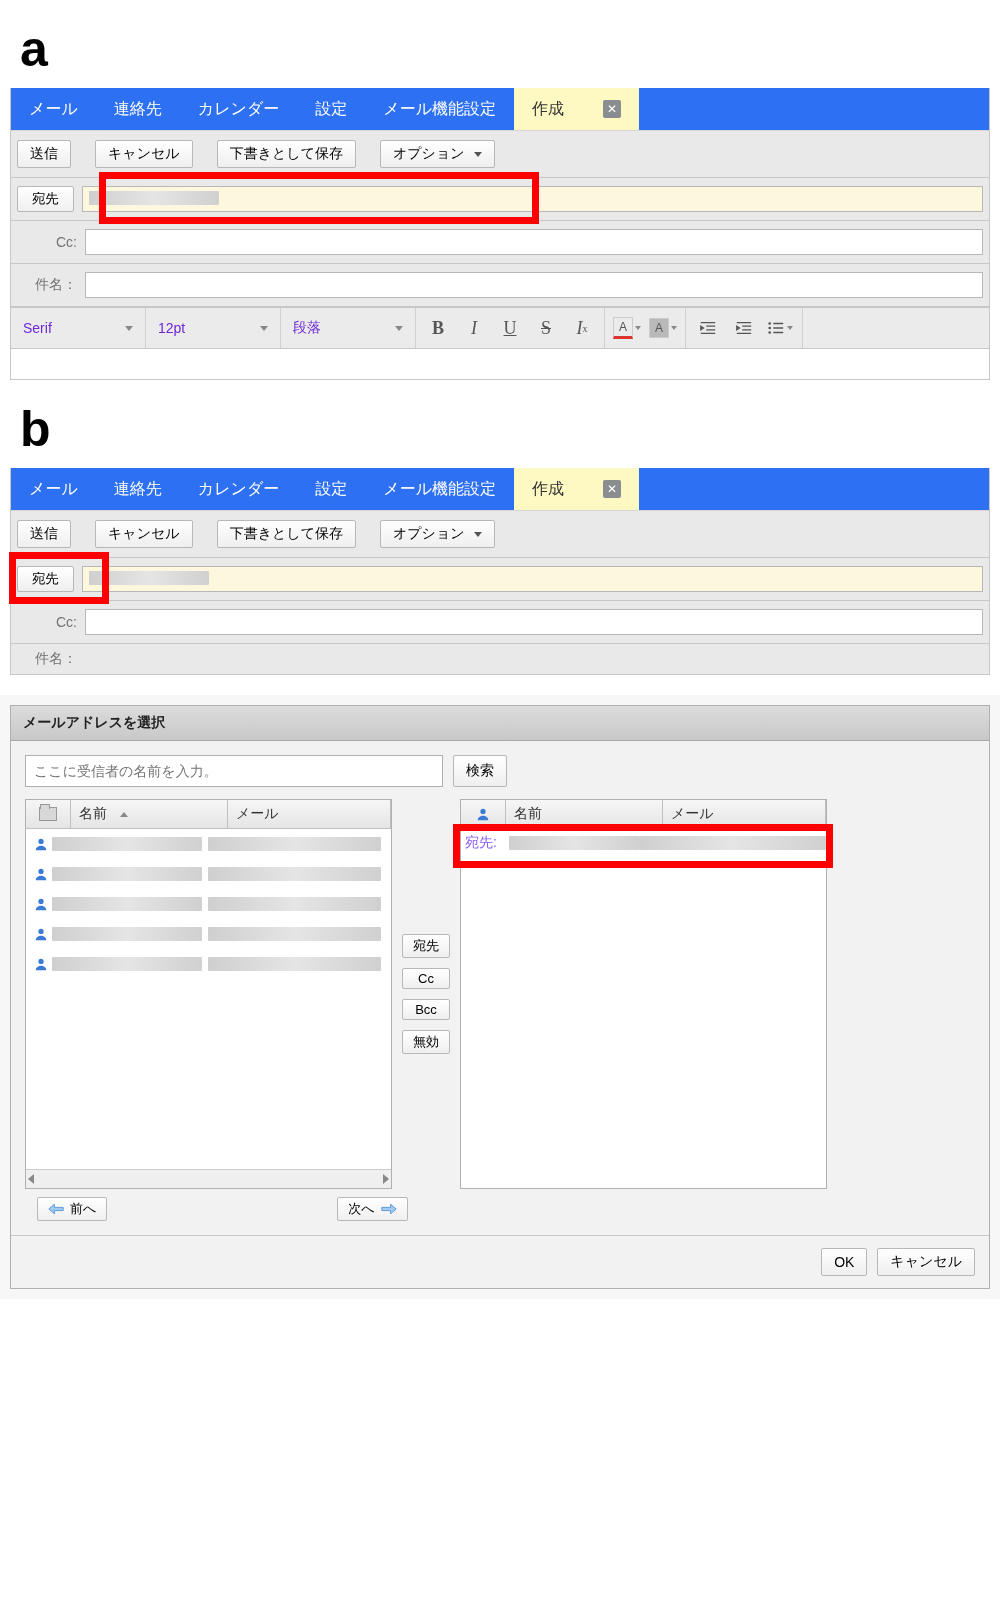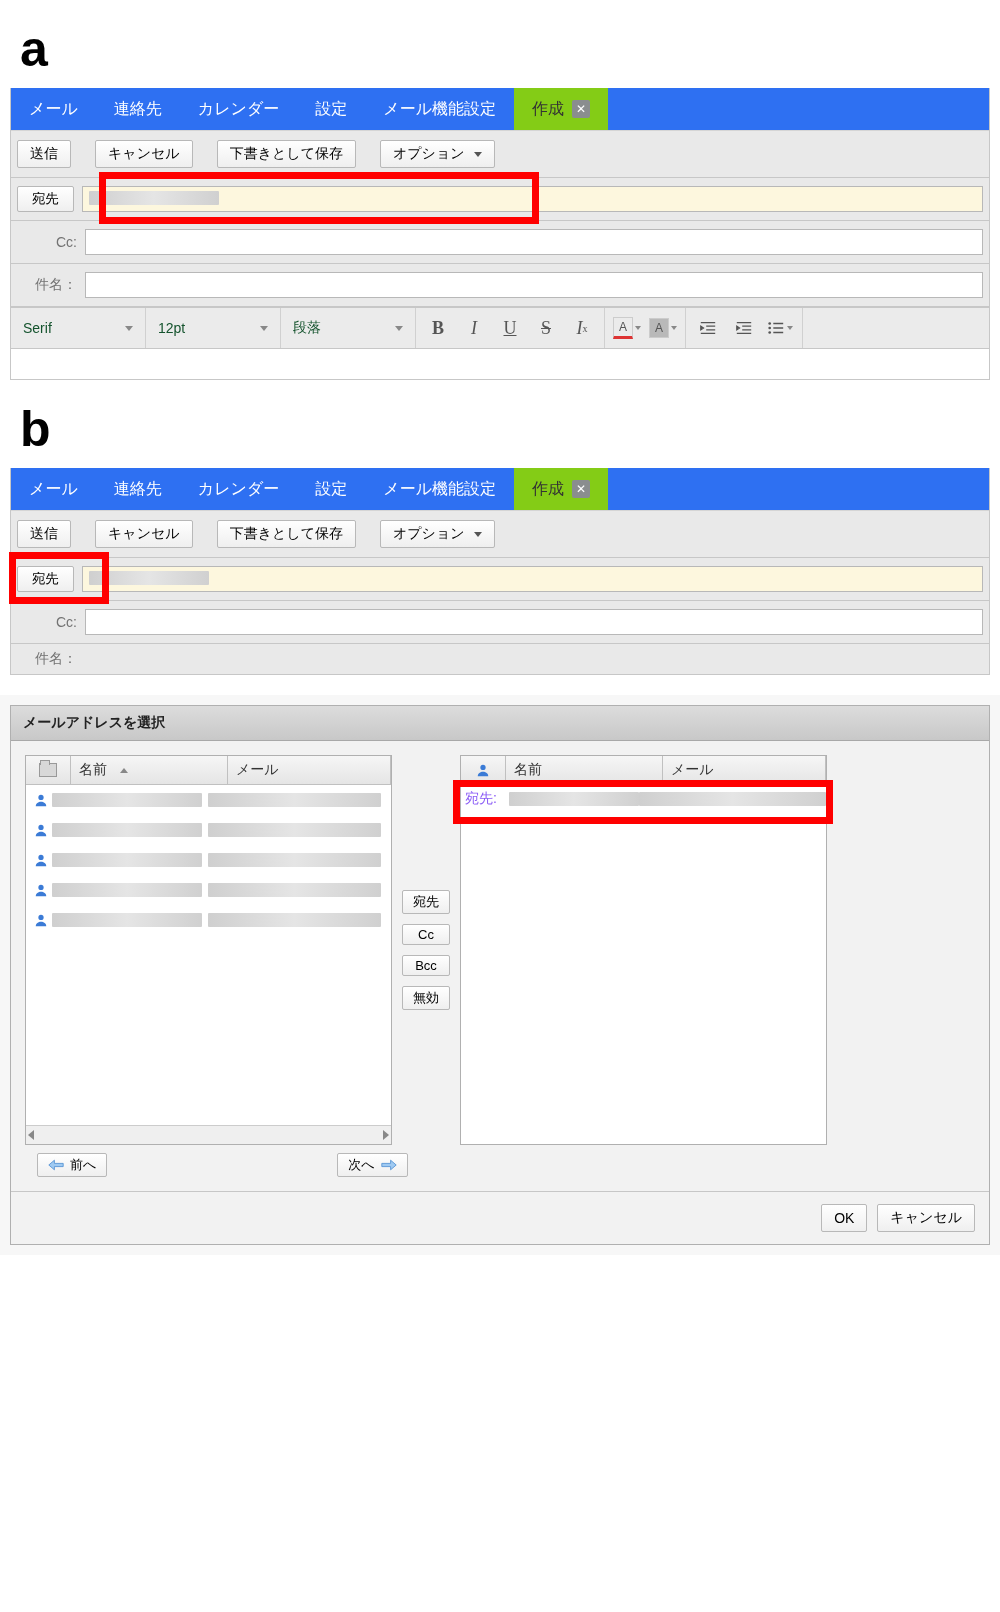--- a/index.html
+++ b/index.html
@@ -2,33 +2,33 @@
 <html><head>
 <meta charset="utf-8">
 <style>
   html,body{margin:0;padding:0;background:#fff;font-family:"Meiryo","Hiragino Sans",Arial,sans-serif;font-size:14px;color:#333;}
   .page{width:1000px;margin:0 auto;}
   .fig-label{font-size:50px;font-weight:700;color:#000;margin:20px 0 10px 20px;}
   
   .mailapp{border-left:1px solid #c7c7c7;border-right:1px solid #c7c7c7;margin:0 10px;}
   .tabs{display:flex;align-items:stretch;background:#2e70f2;height:42px;}
   .tab{padding:0 18px;display:flex;align-items:center;color:#fff;font-size:16px;cursor:pointer;}
-  .tab.active{background:#84cc16;color:#333;}
+  .tab.active{background:#fef9c3;color:#333;gap:31px;}
   .tab .close{display:inline-flex;align-items:center;justify-content:center;width:18px;height:18px;background:#8a8d8f;color:#fff;font-size:12px;margin-left:8px;border-radius:2px;}
   .toolbar{display:flex;align-items:center;background:#e9e9e9;padding:6px 6px;gap:24px;border-top:1px solid #d5d5d5;border-bottom:1px solid #c7c7c7;height:34px;}
   .btn{background:linear-gradient(#fff,#efefef);border:1px solid #b8b8b8;padding:4px 12px;font-size:14px;cursor:pointer;border-radius:2px;}
   .btn.small{padding:2px 10px;font-size:13px;}
   .dropdown-caret{display:inline-block;margin-left:6px;border-top:5px solid #555;border-left:4px solid transparent;border-right:4px solid transparent;vertical-align:middle;}
   .field-row{display:flex;align-items:center;background:#e9e9e9;padding:4px 6px;border-bottom:1px solid #c7c7c7;height:34px;}
   .field-label{background:linear-gradient(#fff,#efefef);border:1px solid #b8b8b8;padding:3px 14px;margin-right:8px;min-width:50px;text-align:center;border-radius:2px;}
   .field-static{min-width:60px;text-align:right;margin-right:8px;color:#737373;}
   .field-input{flex:1;height:24px;border:1px solid #b8b8b8;background:#fff;padding:0 6px;}
   .field-input.to{background:#fdf7de;}
   .editor-bar{display:flex;align-items:center;background:#ebebeb;border-top:1px solid #c7c7c7;border-bottom:1px solid #c7c7c7;height:40px;}
-  .ed-sel{display:flex;align-items:center;padding:0 12px;height:100%;border-right:1px solid #d0d0d0;min-width:90px;justify-content:space-between;color:#14532d;font-size:14px;}
+  .ed-sel{display:flex;align-items:center;padding:0 12px;height:100%;border-right:1px solid #d0d0d0;min-width:90px;justify-content:space-between;color:#6d28d9;font-size:14px;}
   .ed-sel .caret{border-top:5px solid #888;border-left:4px solid transparent;border-right:4px solid transparent;}
   .ed-group{display:flex;align-items:center;padding:0 4px;height:100%;border-right:1px solid #d0d0d0;}
   .ed-btn{width:36px;height:100%;display:flex;align-items:center;justify-content:center;color:#555;font-family:"Times New Roman",serif;font-size:18px;}
   .ed-btn.u{text-decoration:underline;}
   .ed-btn.s{text-decoration:line-through;}
   .ed-btn svg{width:18px;height:18px;}
   .ed-btn .caret{border-top:4px solid #888;border-left:3px solid transparent;border-right:3px solid transparent;margin-left:2px;}
   .color-chip{width:18px;height:18px;border:1px solid #ccc;display:inline-flex;align-items:center;justify-content:center;font-size:12px;font-family:Arial;}
   .body-area{height:30px;background:#fff;border-bottom:1px solid #c7c7c7;}
   
@@ -212,20 +212,24 @@
       <input class="field-input" style="">
     </div>
     <div class="field-row cut">
       <span class="field-static">件名：</span>
     </div>
   </div>
 
   <div class="dialog-wrap">
     <div class="dlg-title">メールアドレスを選択</div>
     <div class="dlg-body">
+      <div class="dlg-search">
+        <input placeholder="ここに受信者の名前を入力。" style="">
+        <button class="btn">検索</button>
+      </div>
 
       <div class="dlg-cols">
 
         <div class="dlg-list">
           <div class="lh">
             <div class="col icon">
                 <span class="folder-ico"></span>
               </div>
             <div class="col name">
               <span>名前</span>

